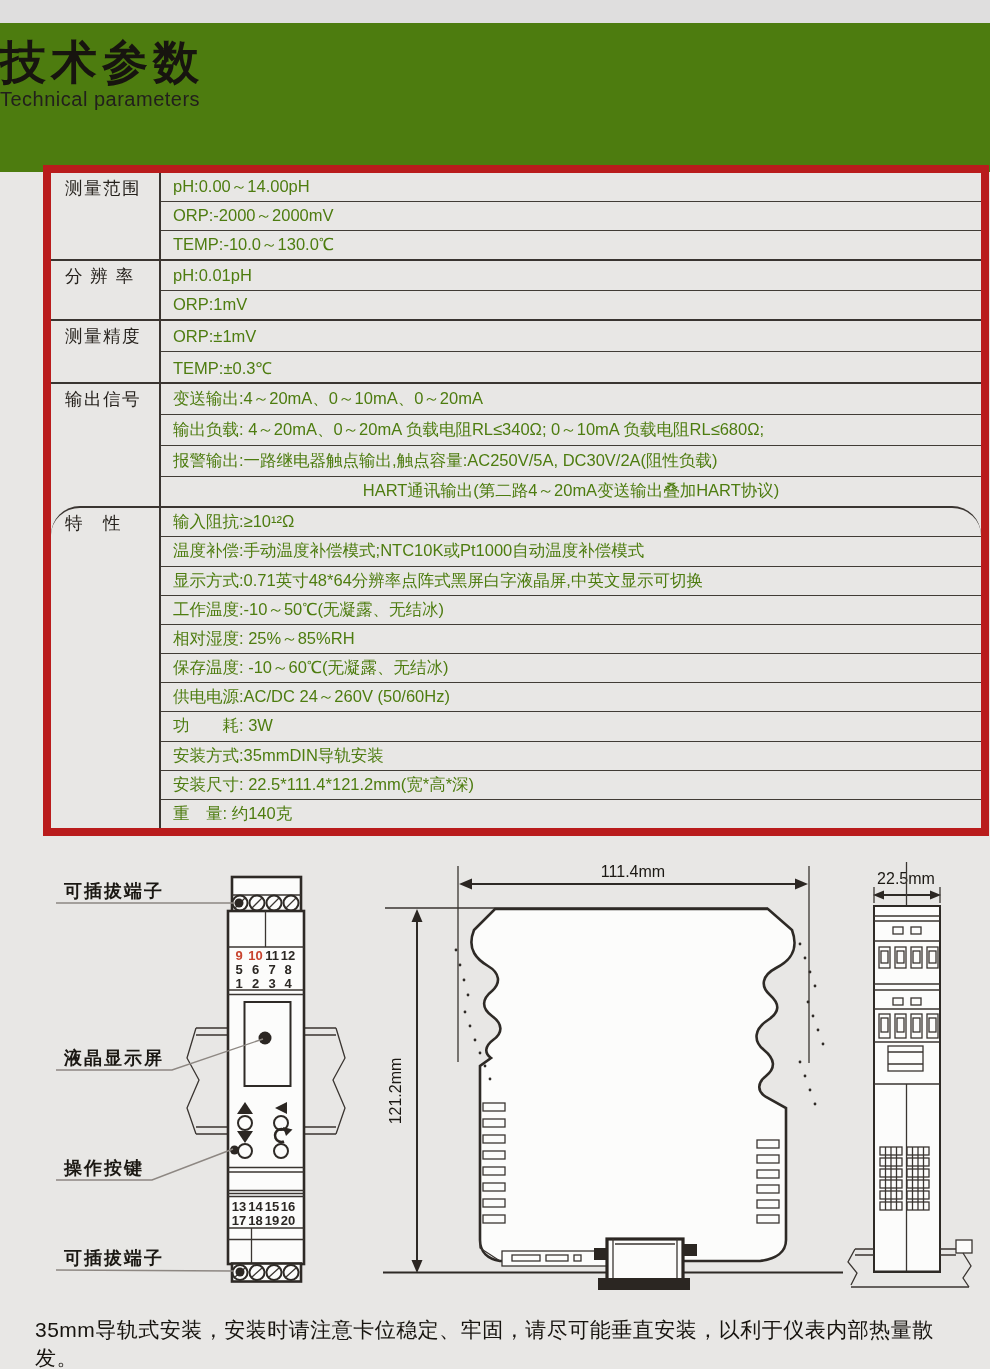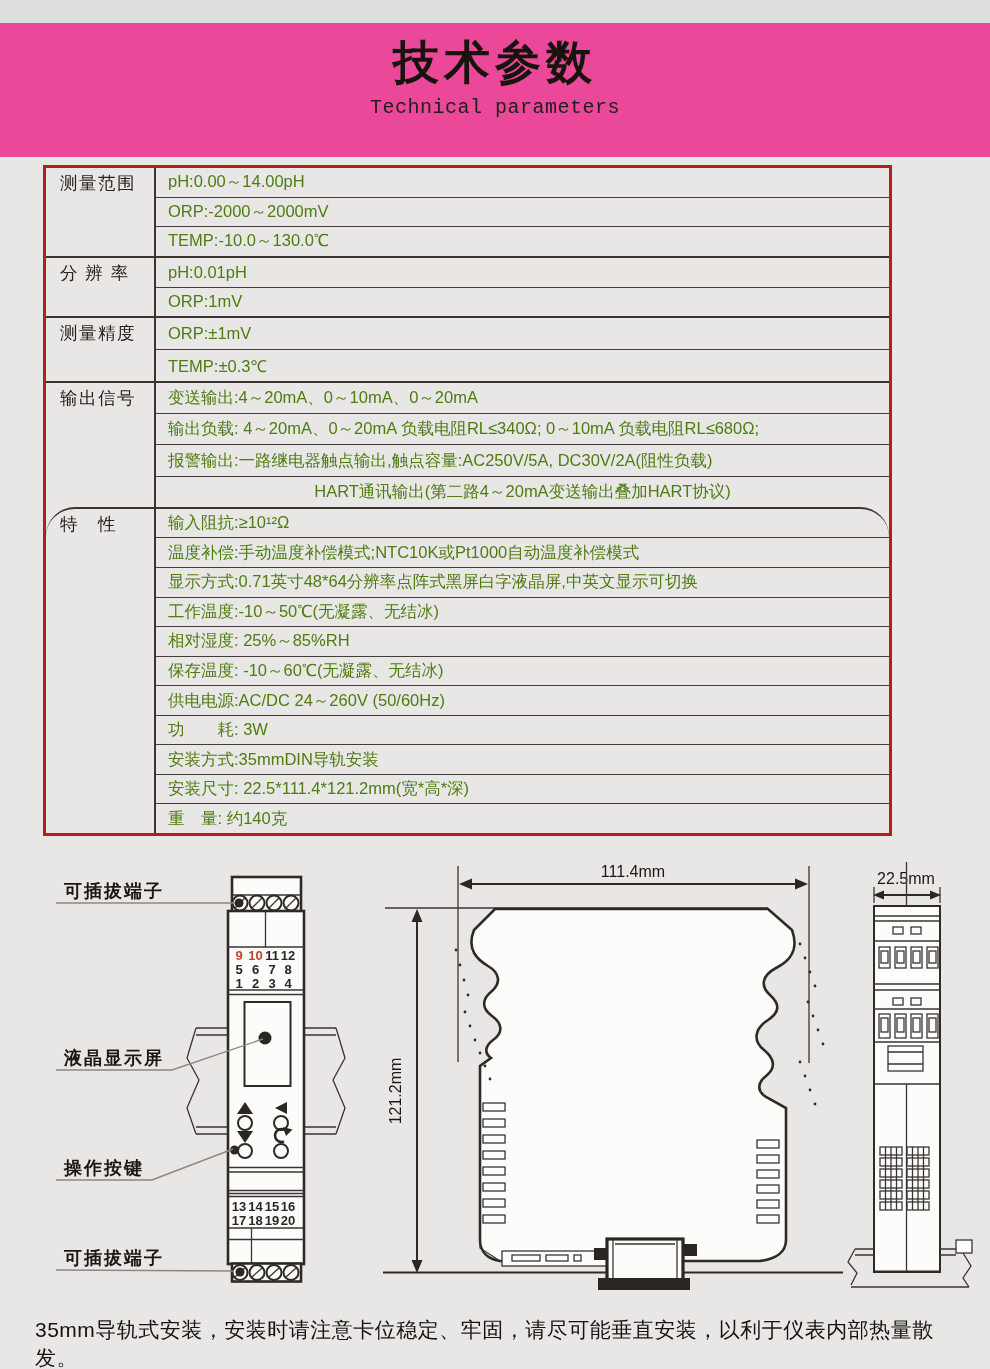--- a/index.html
+++ b/index.html
@@ -4,34 +4,34 @@
 <style>
   html,body{margin:0;padding:0;}
   body{
     width:990px;height:1369px;position:relative;
     background:#e8e7e5;
     font-family:"Liberation Sans",sans-serif;
     color:#26221d;overflow:hidden;
   }
   .top-strip{position:absolute;left:0;top:0;width:990px;height:23px;background:#dfdede;}
   .header-band{
-    position:absolute;left:0;top:23px;width:990px;height:134px;
-    background:#ec4899;text-align:center;
+    position:absolute;left:0;top:23px;width:990px;height:149px;
+    background:#4d7c0f;text-align:left;
   }
   .page-title{
     margin:0;padding-top:14px;font-size:46px;font-weight:700;
     letter-spacing:5px;color:#17140f;line-height:1.1;
   }
   .page-subtitle{
-    margin:8px;font-size:20px;color:#22201c;letter-spacing:0.5px;font-family:Liberation Mono, monospace;
+    margin:0;font-size:20px;color:#22201c;letter-spacing:0.5px;
   }
   
   #spec-table{
-    position:absolute;left:43px;top:165px;width:849px;height:671px;
-    border:3px solid #b91c1c;box-sizing:border-box;
+    position:absolute;left:43px;top:165px;width:946px;height:671px;
+    border:8px solid #b91c1c;box-sizing:border-box;
     display:flex;flex-direction:column;background:transparent;
   }
   .grp{display:flex;border-top:2.5px solid #3a3531;min-height:0;}
   .grp:first-child{border-top:none;}
   .grp-label{
     flex:0 0 110px;width:110px;box-sizing:border-box;
     border-right:2.5px solid #3a3531;
     padding:3px 0 0 14px;font-size:17.5px;letter-spacing:1.5px;
     color:#26221d;line-height:24px;
   }

